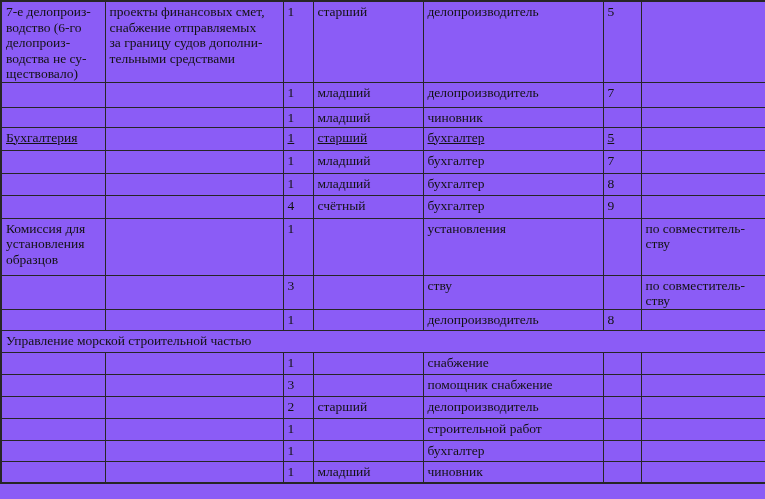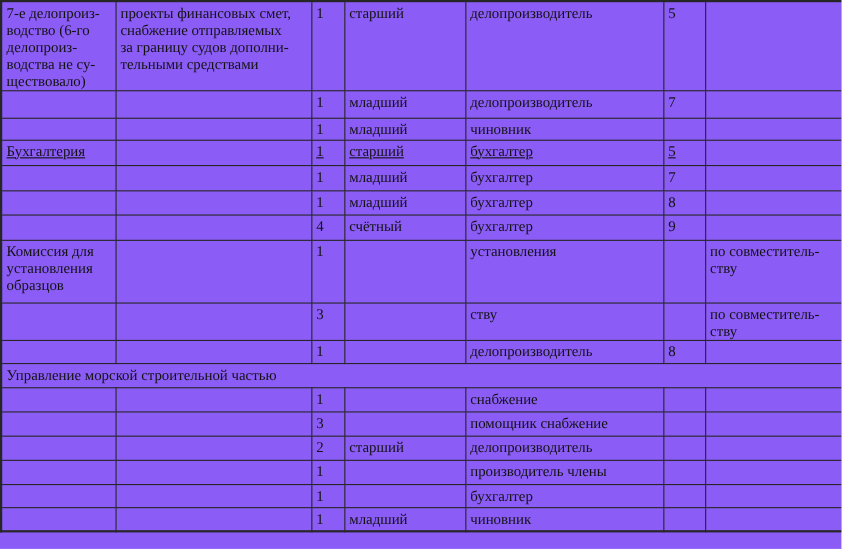--- a/index.html
+++ b/index.html
@@ -189,21 +189,21 @@
           <td>старший</td>
           <td>делопроизводитель</td>
           <td></td>
           <td></td>
         </tr>
         <tr style="height: 22px;">
           <td></td>
           <td></td>
           <td>1</td>
           <td></td>
-          <td>производитель члены</td>
+          <td>строительной работ</td>
           <td></td>
           <td></td>
         </tr>
         <tr style="height: 21px;">
           <td></td>
           <td></td>
           <td>1</td>
           <td></td>
           <td>бухгалтер</td>
           <td></td>

